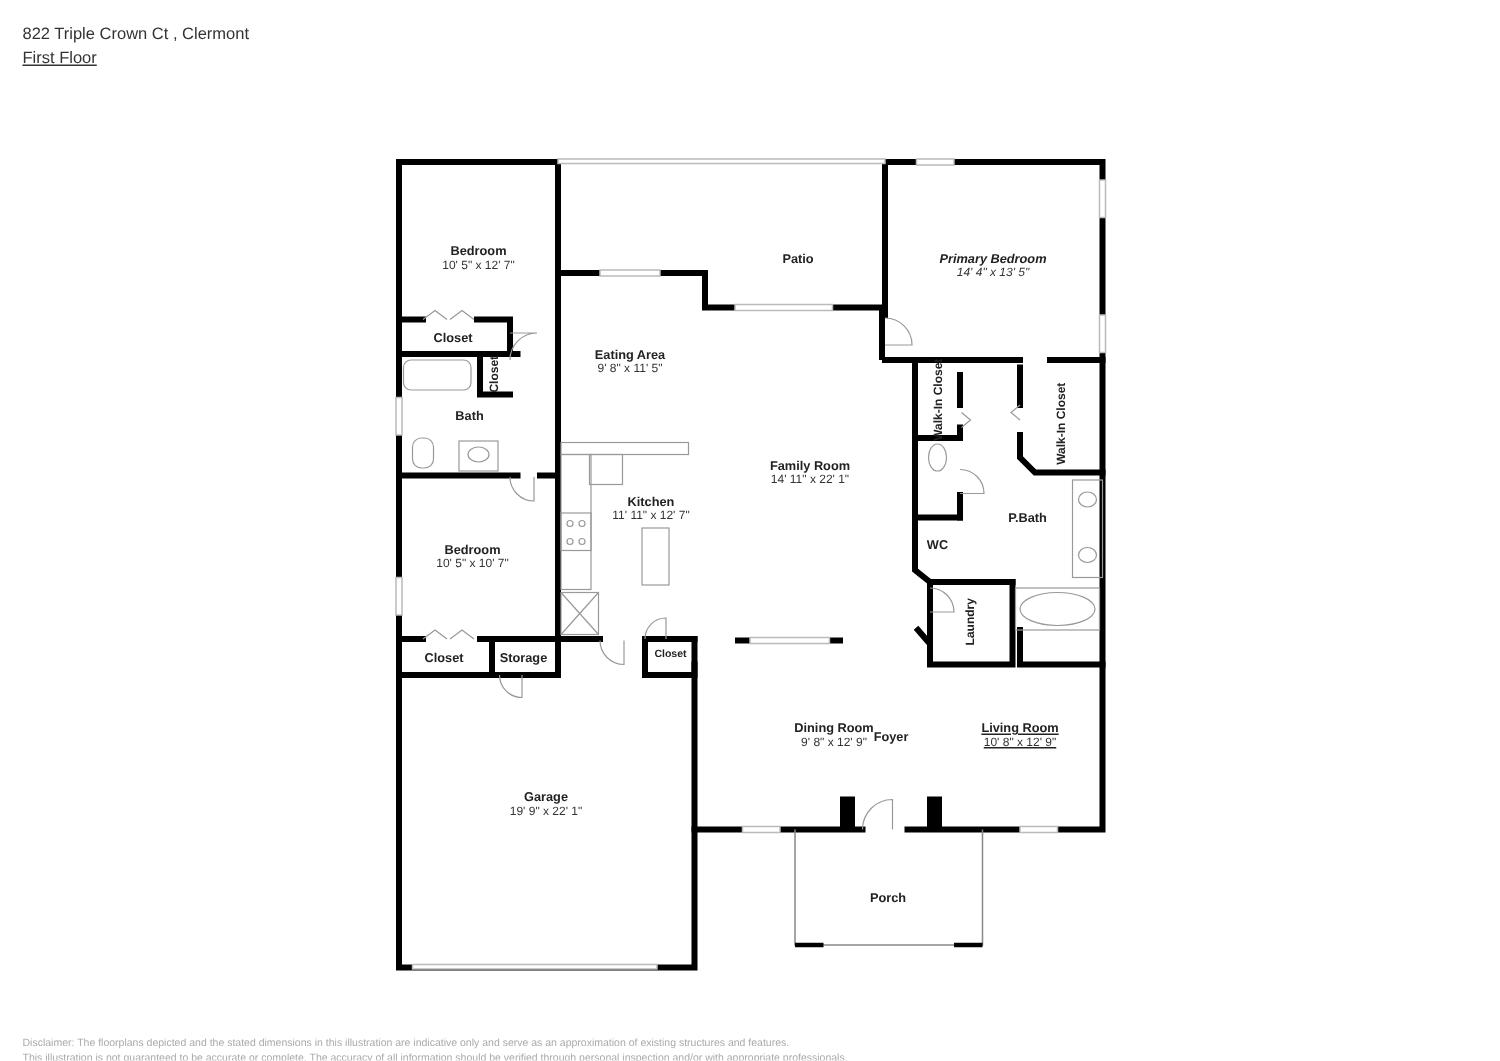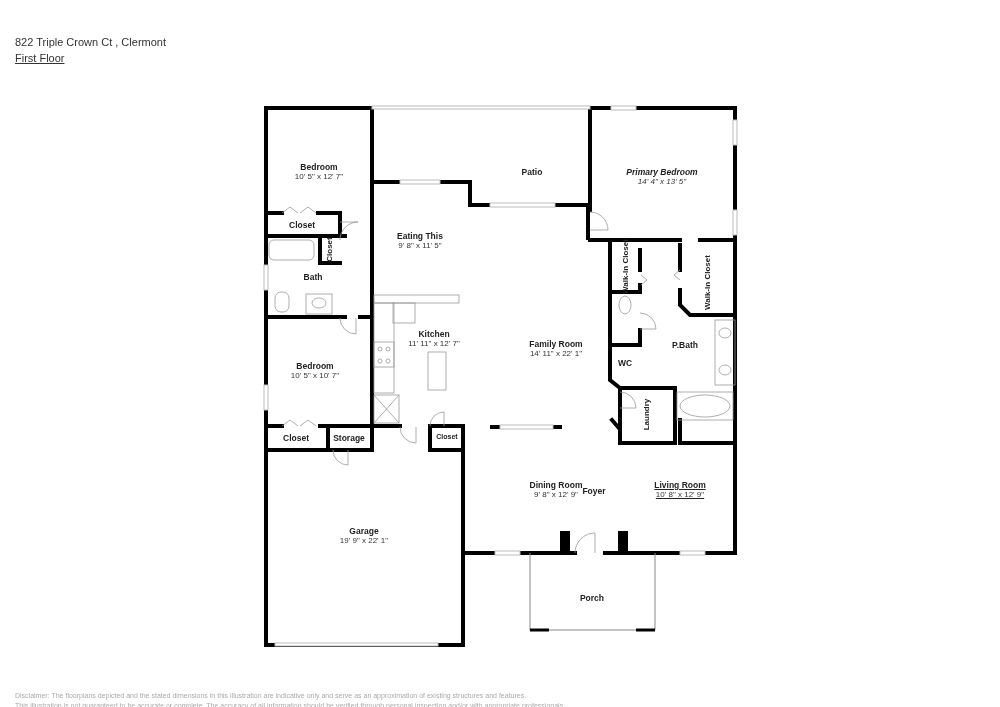--- a/index.html
+++ b/index.html
@@ -1,17 +1,17 @@
 <!DOCTYPE html>
 <html><head>
 <meta charset="utf-8">
 <style>
   html,body{margin:0;padding:0;background:#fff;}
   body{width:1000px;height:707px;position:relative;overflow:hidden;font-family:"Liberation Sans",sans-serif;color:#222;}
-  .hdr{position:absolute;left:15px;font-size:11px;color:#333;line-height:15px;margin-top:19px;}
+  .hdr{position:absolute;left:15px;font-size:11px;color:#333;line-height:15px;}
   .disc{position:absolute;left:15px;font-size:7px;color:#aaa;line-height:10px;white-space:nowrap;}
   svg{position:absolute;left:0;top:0;}
   .lbl{position:absolute;text-align:center;transform:translateX(-50%);white-space:nowrap;line-height:10px;}
   .lbl .n{font-size:8.5px;font-weight:bold;color:#222;}
   .lbl .d{font-size:8px;color:#333;}
   .vlbl{position:absolute;font-size:8px;font-weight:bold;transform:rotate(-90deg);transform-origin:center;white-space:nowrap;}
 </style>
 </head>
 <body>
 
@@ -148,29 +148,29 @@
 </div>
 <div class="lbl" style="left:662px;top:167px;font-style:italic;">
   <div class="n">Primary Bedroom</div>
   <div class="d">14' 4" x 13' 5"</div>
 </div>
 <div class="lbl" style="left:302px;top:220px;">
   <div class="n">Closet</div>
 </div>
 <div class="vlbl" style="left:317px;top:245px;">Closet</div>
 <div class="lbl" style="left:420px;top:231px;">
-  <div class="n">Eating This</div>
+  <div class="n">Eating Area</div>
   <div class="d">9' 8" x 11' 5"</div>
 </div>
 <div class="lbl" style="left:301px;top:272px;padding-left:24px;">
   <div class="n">Bath</div>
 </div>
 <div class="vlbl" style="left:598px;top:262px;">Walk-In Closet</div>
 <div class="vlbl" style="left:680px;top:278px;">Walk-In Closet</div>
-<div class="lbl" style="left:556px;top:305px;margin-top:34px;">
+<div class="lbl" style="left:540px;top:305px;">
   <div class="n">Family Room</div>
   <div class="d">14' 11" x 22' 1"</div>
 </div>
 <div class="lbl" style="left:625px;top:322px;margin-top:36px;">
   <div class="n">WC</div>
 </div>
 <div class="lbl" style="left:434px;top:329px;">
   <div class="n">Kitchen</div>
   <div class="d">11' 11" x 12' 7"</div>
 </div>

